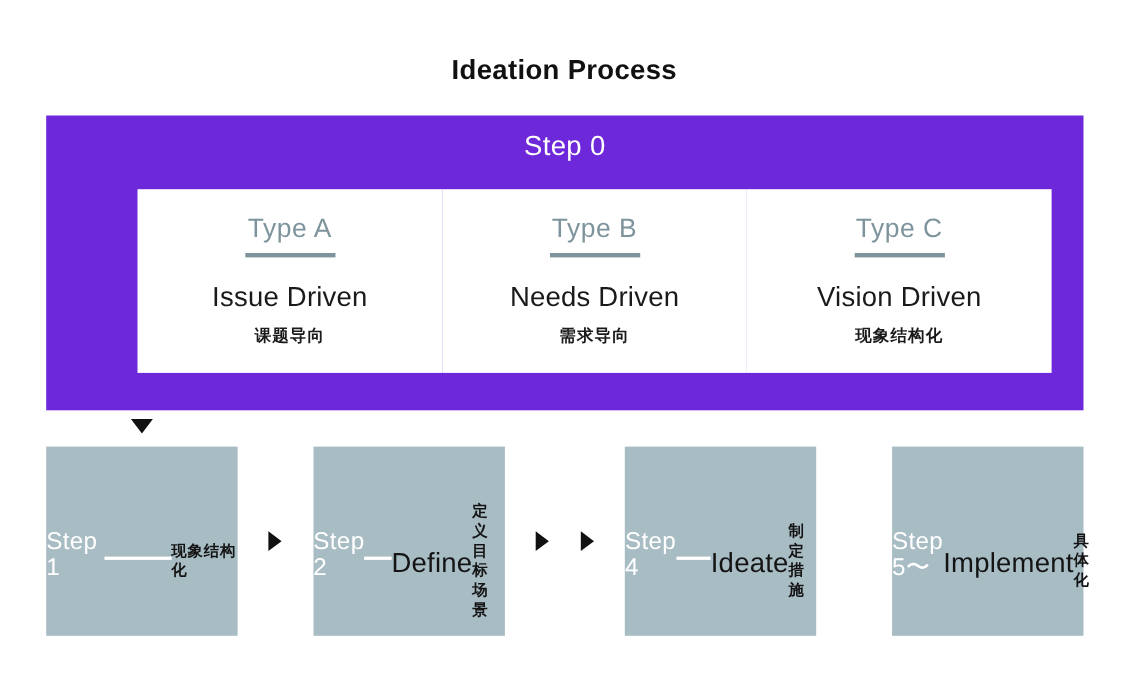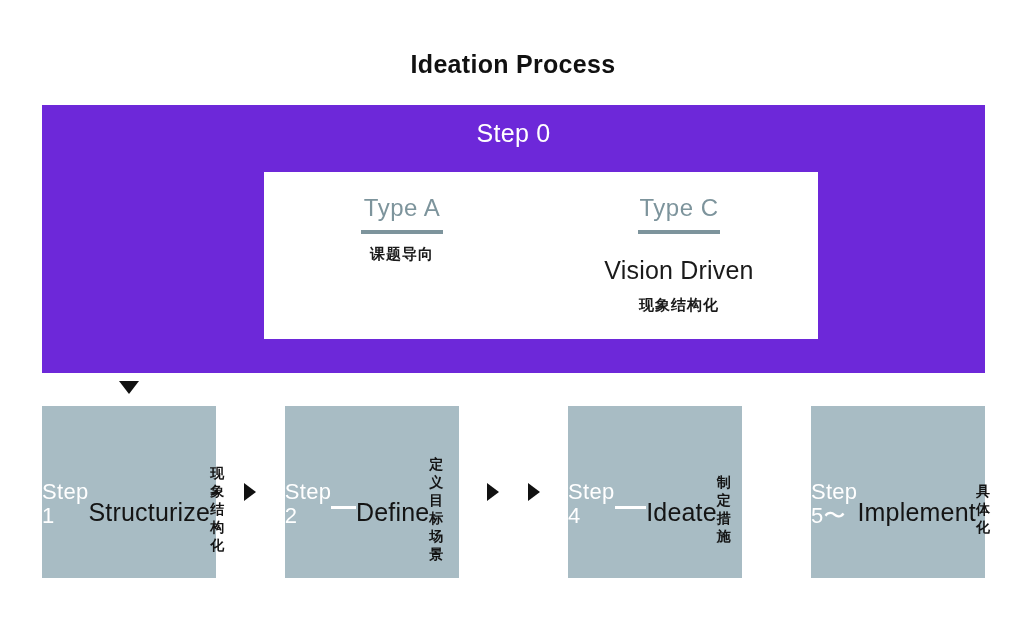--- a/index.html
+++ b/index.html
@@ -178,42 +178,48 @@
 <div id="page-title">Ideation Process</div>
 
 <div id="step0-banner">
   <div id="step0-label">Step 0</div>
 
   <div id="type-cards">
 
     <div class="type-card">
       <div class="type-tag">Type A</div>
       <div class="type-rule"></div>
+      <div class="type-title">Issue Driven</div>
       <div class="type-sub">课题导向</div>
     </div>
 
+    <div class="type-card">
+      <div class="type-tag">Type B</div>
+      <div class="type-rule"></div>
+      <div class="type-title">Needs Driven</div>
+      <div class="type-sub">需求导向</div>
+    </div>
 
     <div class="type-card">
       <div class="type-tag">Type C</div>
       <div class="type-rule"></div>
       <div class="type-title">Vision Driven</div>
       <div class="type-sub">现象结构化</div>
     </div>
 
   </div>
 </div>
 
 <div id="down-arrow"></div>
 
 <div id="steps-row">
 
   <div class="step-box">
     <div class="step-tag">Step 1</div>
     <div class="step-rule"></div>
-    <div class="step-title">Structurize</div>
     <div class="step-sub">现象结构化</div>
   </div>
 
   <div class="step-arrow"></div>
 
   <div class="step-box">
     <div class="step-tag">Step 2</div>
     <div class="step-rule"></div>
     <div class="step-title">Define</div>
     <div class="step-sub">定义目标场景</div>

